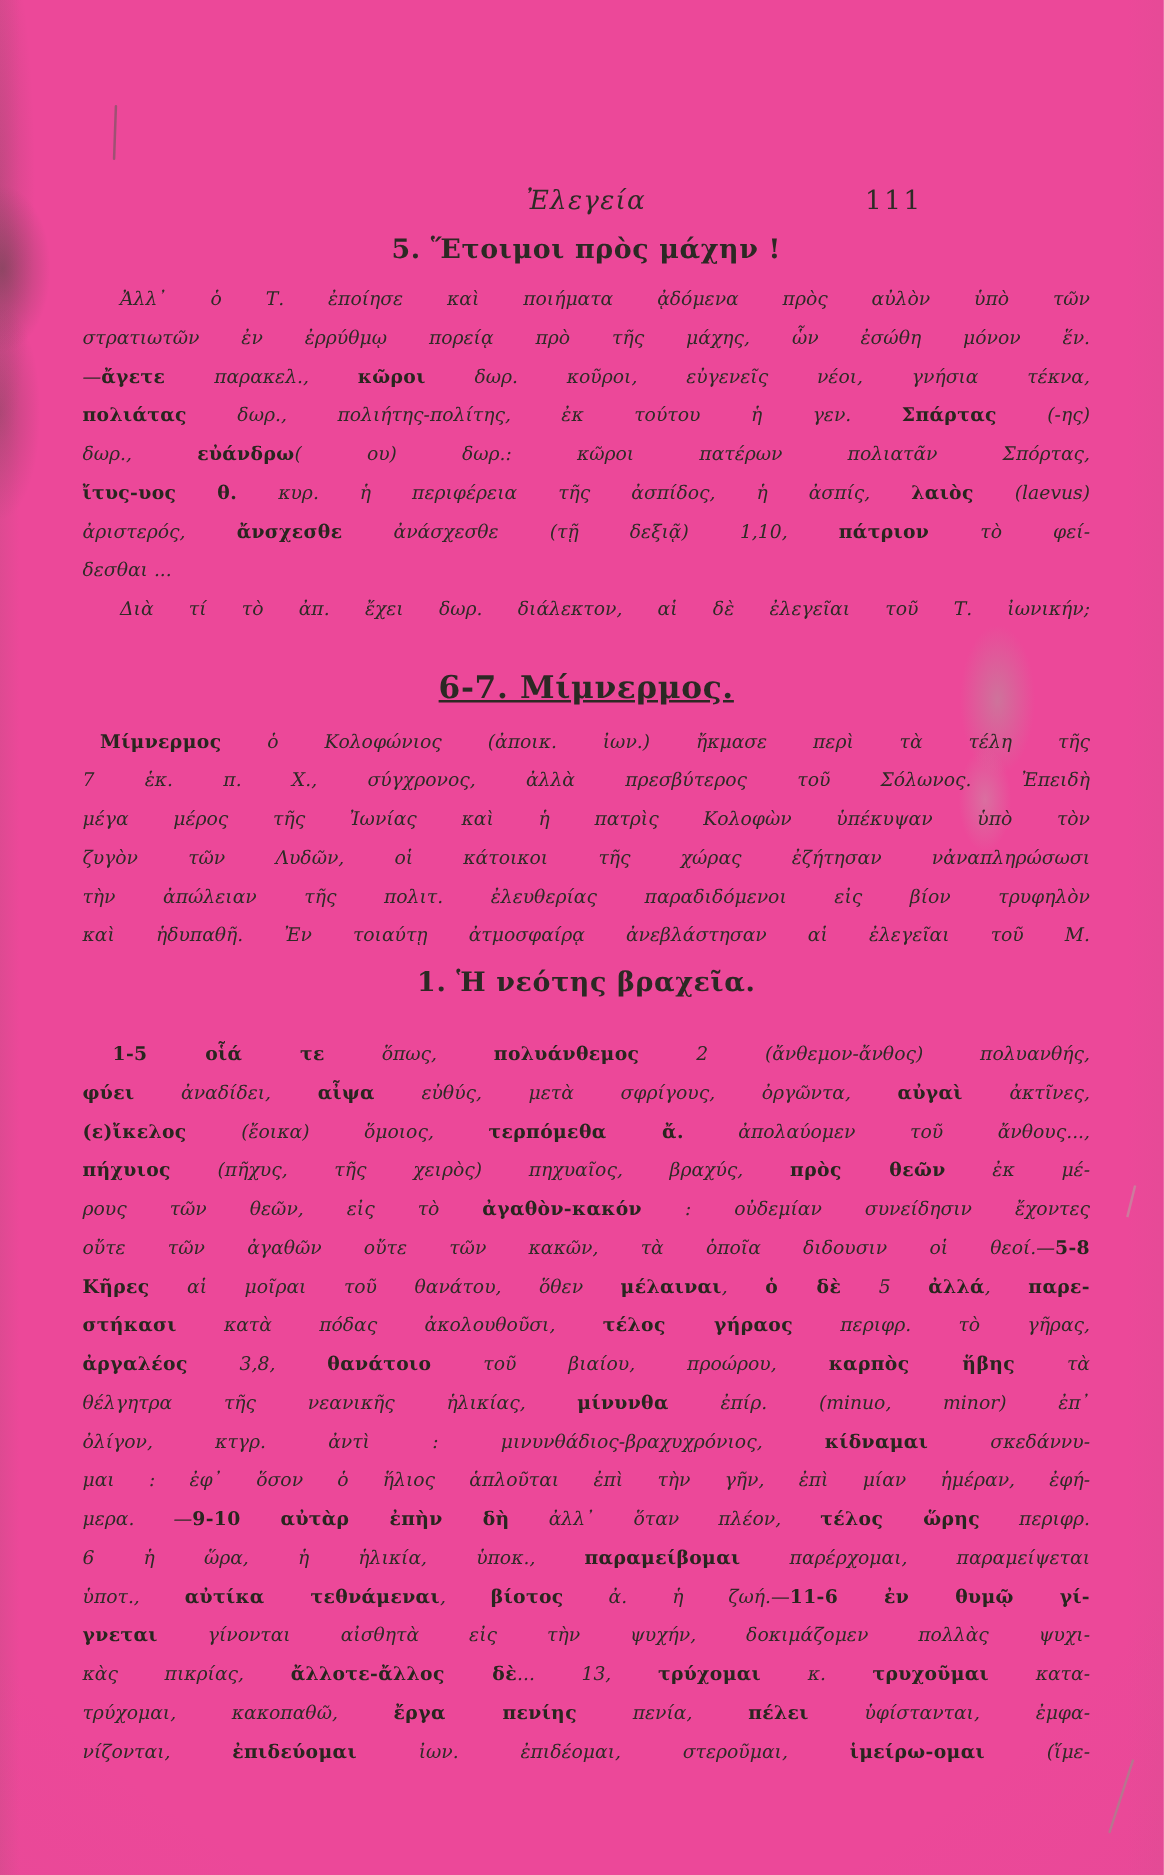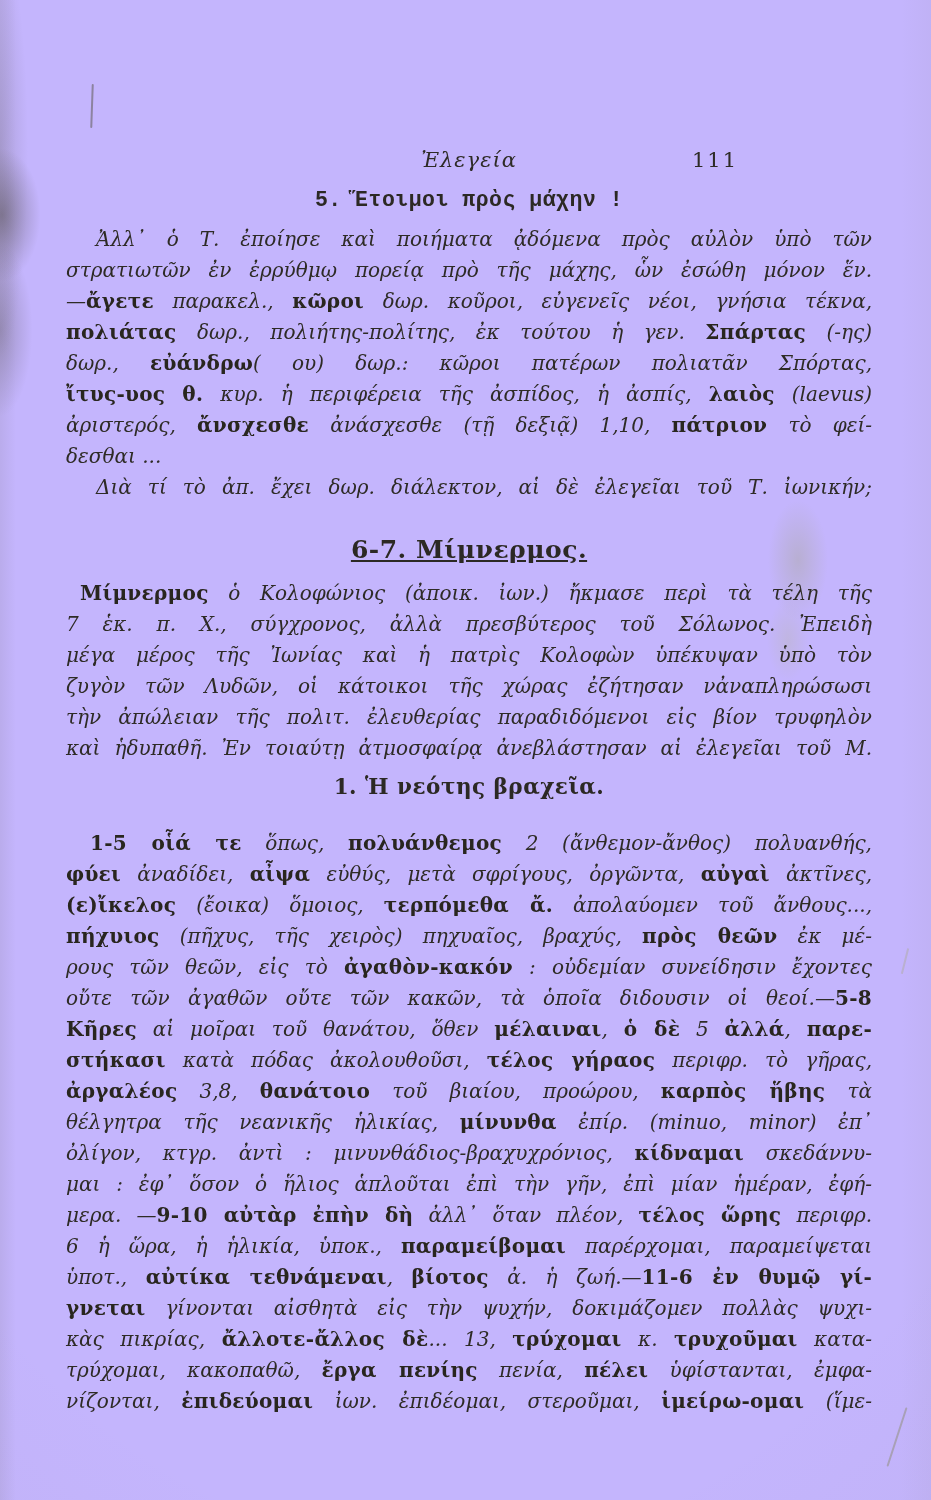--- a/index.html
+++ b/index.html
@@ -1,19 +1,19 @@
 <!DOCTYPE html>
 <html><head>
 <meta charset="utf-8">
 <style>
   html,body{margin:0;padding:0;}
   body{width:931px;height:1500px;font-family:"DejaVu Serif",serif;}
   .page{
     position:relative;width:931px;height:1500px;overflow:hidden;
-    background-color:#c4b5fd;
+    background-color:#ec4899;
     color:#2e2b26;
   }
   
   .page::before{
     content:"";position:absolute;inset:0;pointer-events:none;
     background:
       radial-gradient(55px 95px at 2px 215px, rgba(70,65,58,0.45), transparent 70%),
       radial-gradient(45px 120px at 0px 330px, rgba(70,65,58,0.30), transparent 72%),
       radial-gradient(35px 260px at 0px 150px, rgba(70,65,58,0.18), transparent 80%),
       radial-gradient(40px 80px at 798px 560px, rgba(170,167,158,0.45), transparent 75%),
@@ -33,31 +33,31 @@
   .head-title{
     display:block;text-align:center;
     font-style:italic;font-size:21px;line-height:30px;letter-spacing:1px;
   }
   .page-number{
     position:absolute;left:626px;top:0;
     font-style:normal;font-size:21px;line-height:30px;letter-spacing:2px;
   }
 
   .h-sec{margin:0;text-align:center;font-weight:bold;font-style:normal;color:#2c2924;}
-  .h5{top:186px;font-size:21.5px;line-height:28px;letter-spacing:0.5px;font-family:Liberation Mono, monospace;}
+  .h5{top:186px;font-size:21.5px;line-height:28px;letter-spacing:0.5px;}
   .h67{top:534px;font-size:25px;line-height:32px;letter-spacing:0.5px;text-decoration:underline;}
   .h6{top:773px;font-size:21.5px;line-height:28px;letter-spacing:0.5px;}
 
   .b5{top:224px;}
   .b67{top:578px;}
   .b6{top:828px;}
 
   .tline{
     height:31px;line-height:31px;
-    font-style:italic;font-size:20px;
+    font-style:italic;font-size:15px;
     text-align:justify;text-align-last:justify;
     white-space:normal;
     color:#2e2b26;
   }
   .tline.lastline{text-align-last:left;}
   .lemma{font-style:normal;font-weight:bold;letter-spacing:0.3px;color:#29261f;}
 </style>
 </head>
 <body>
 

